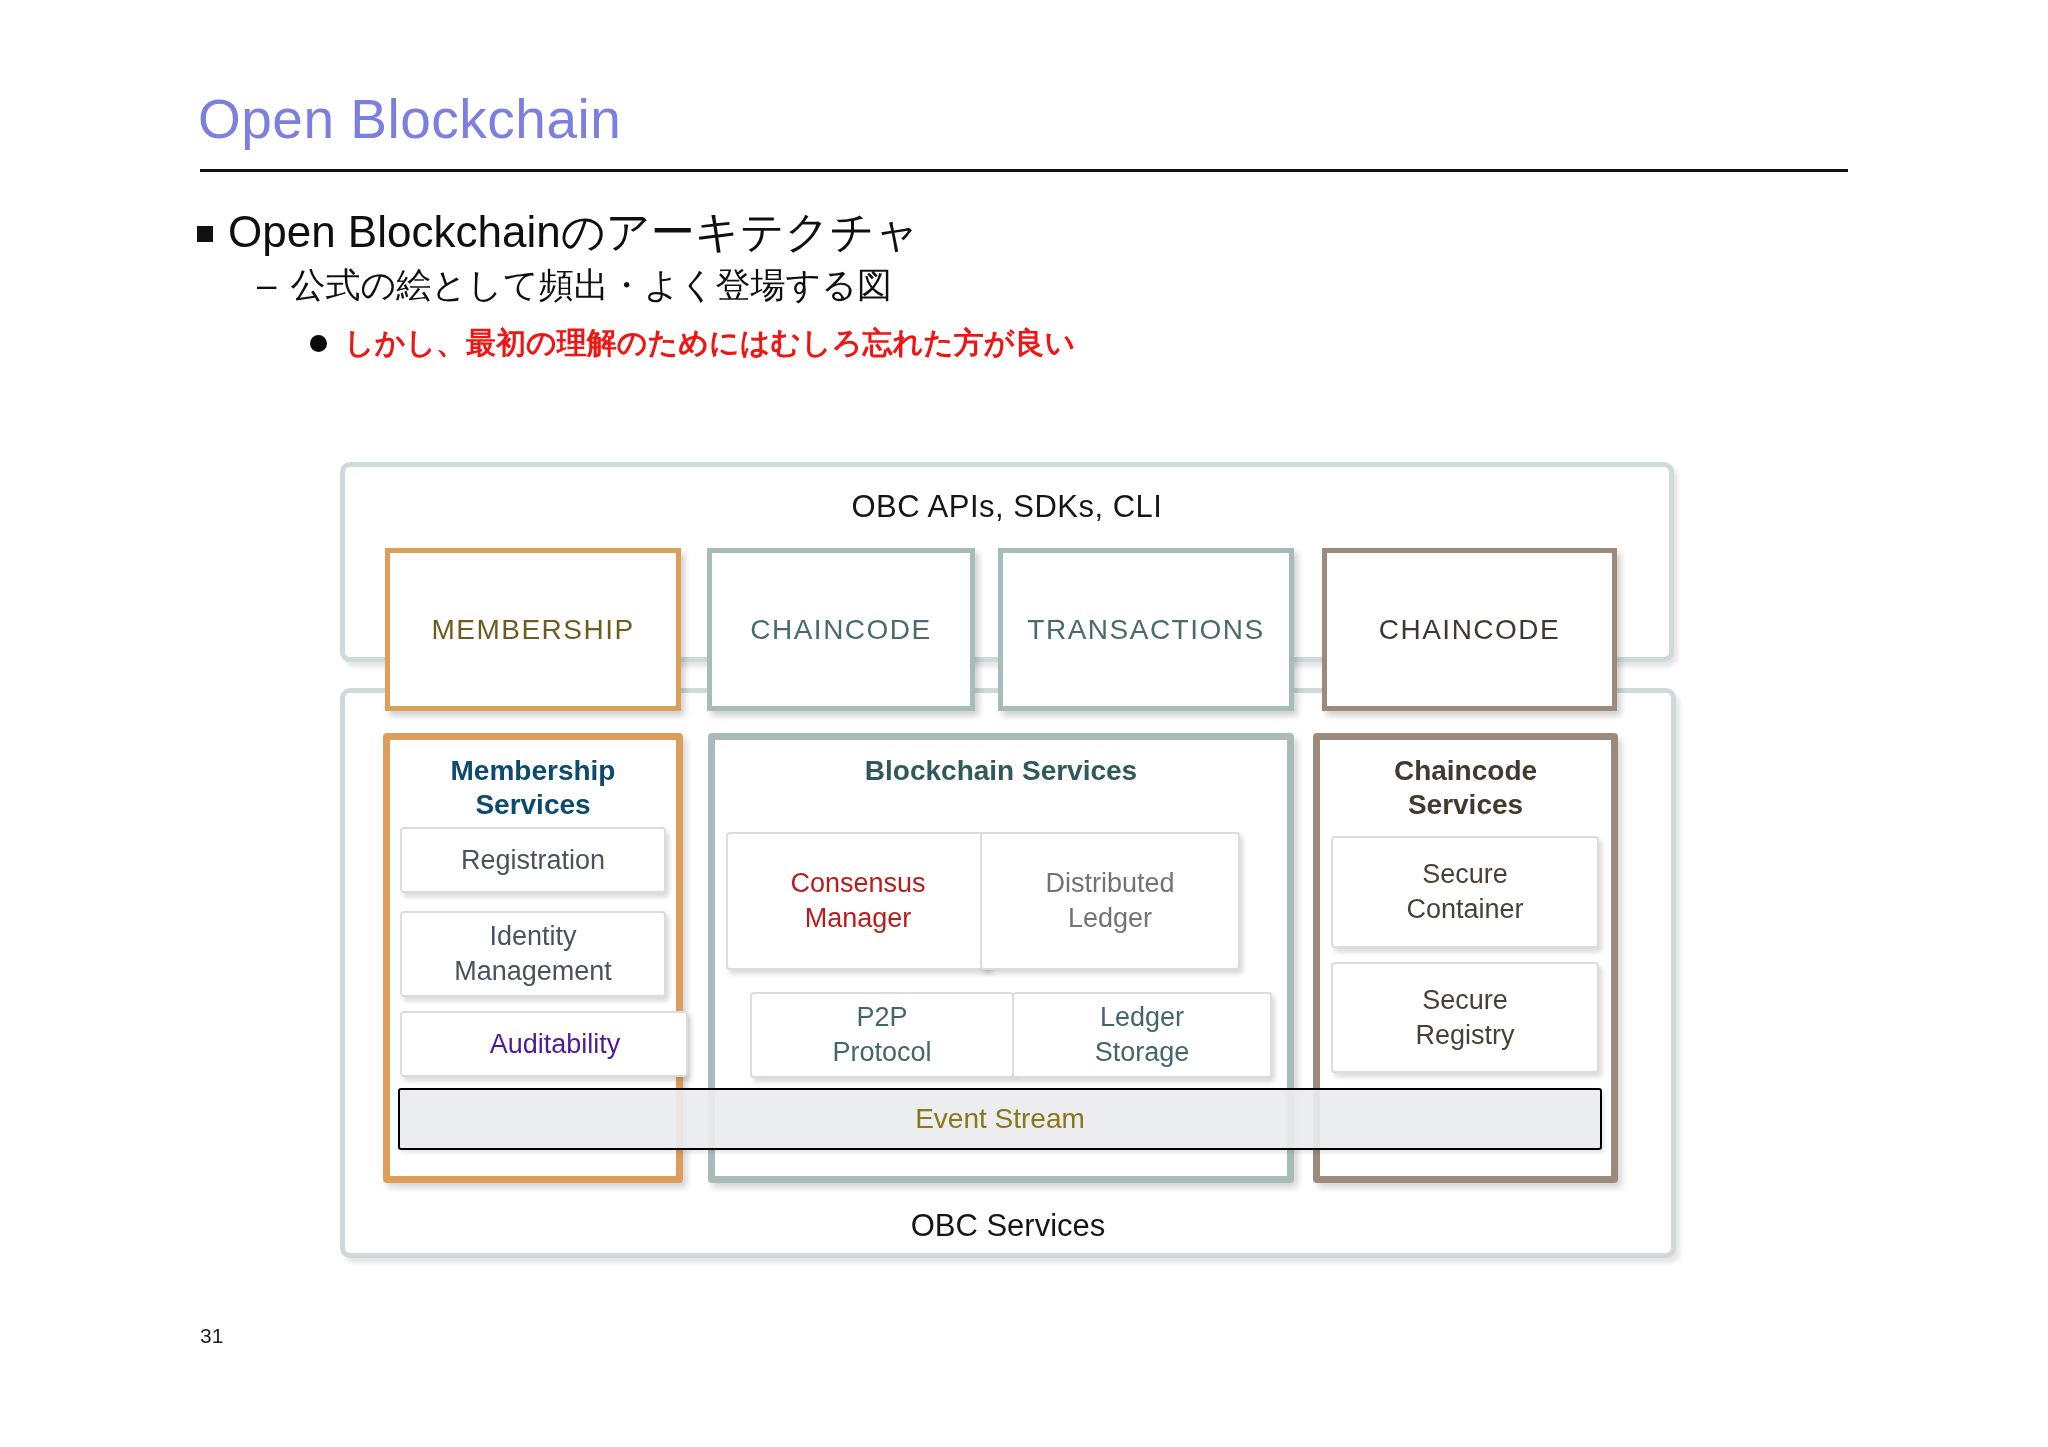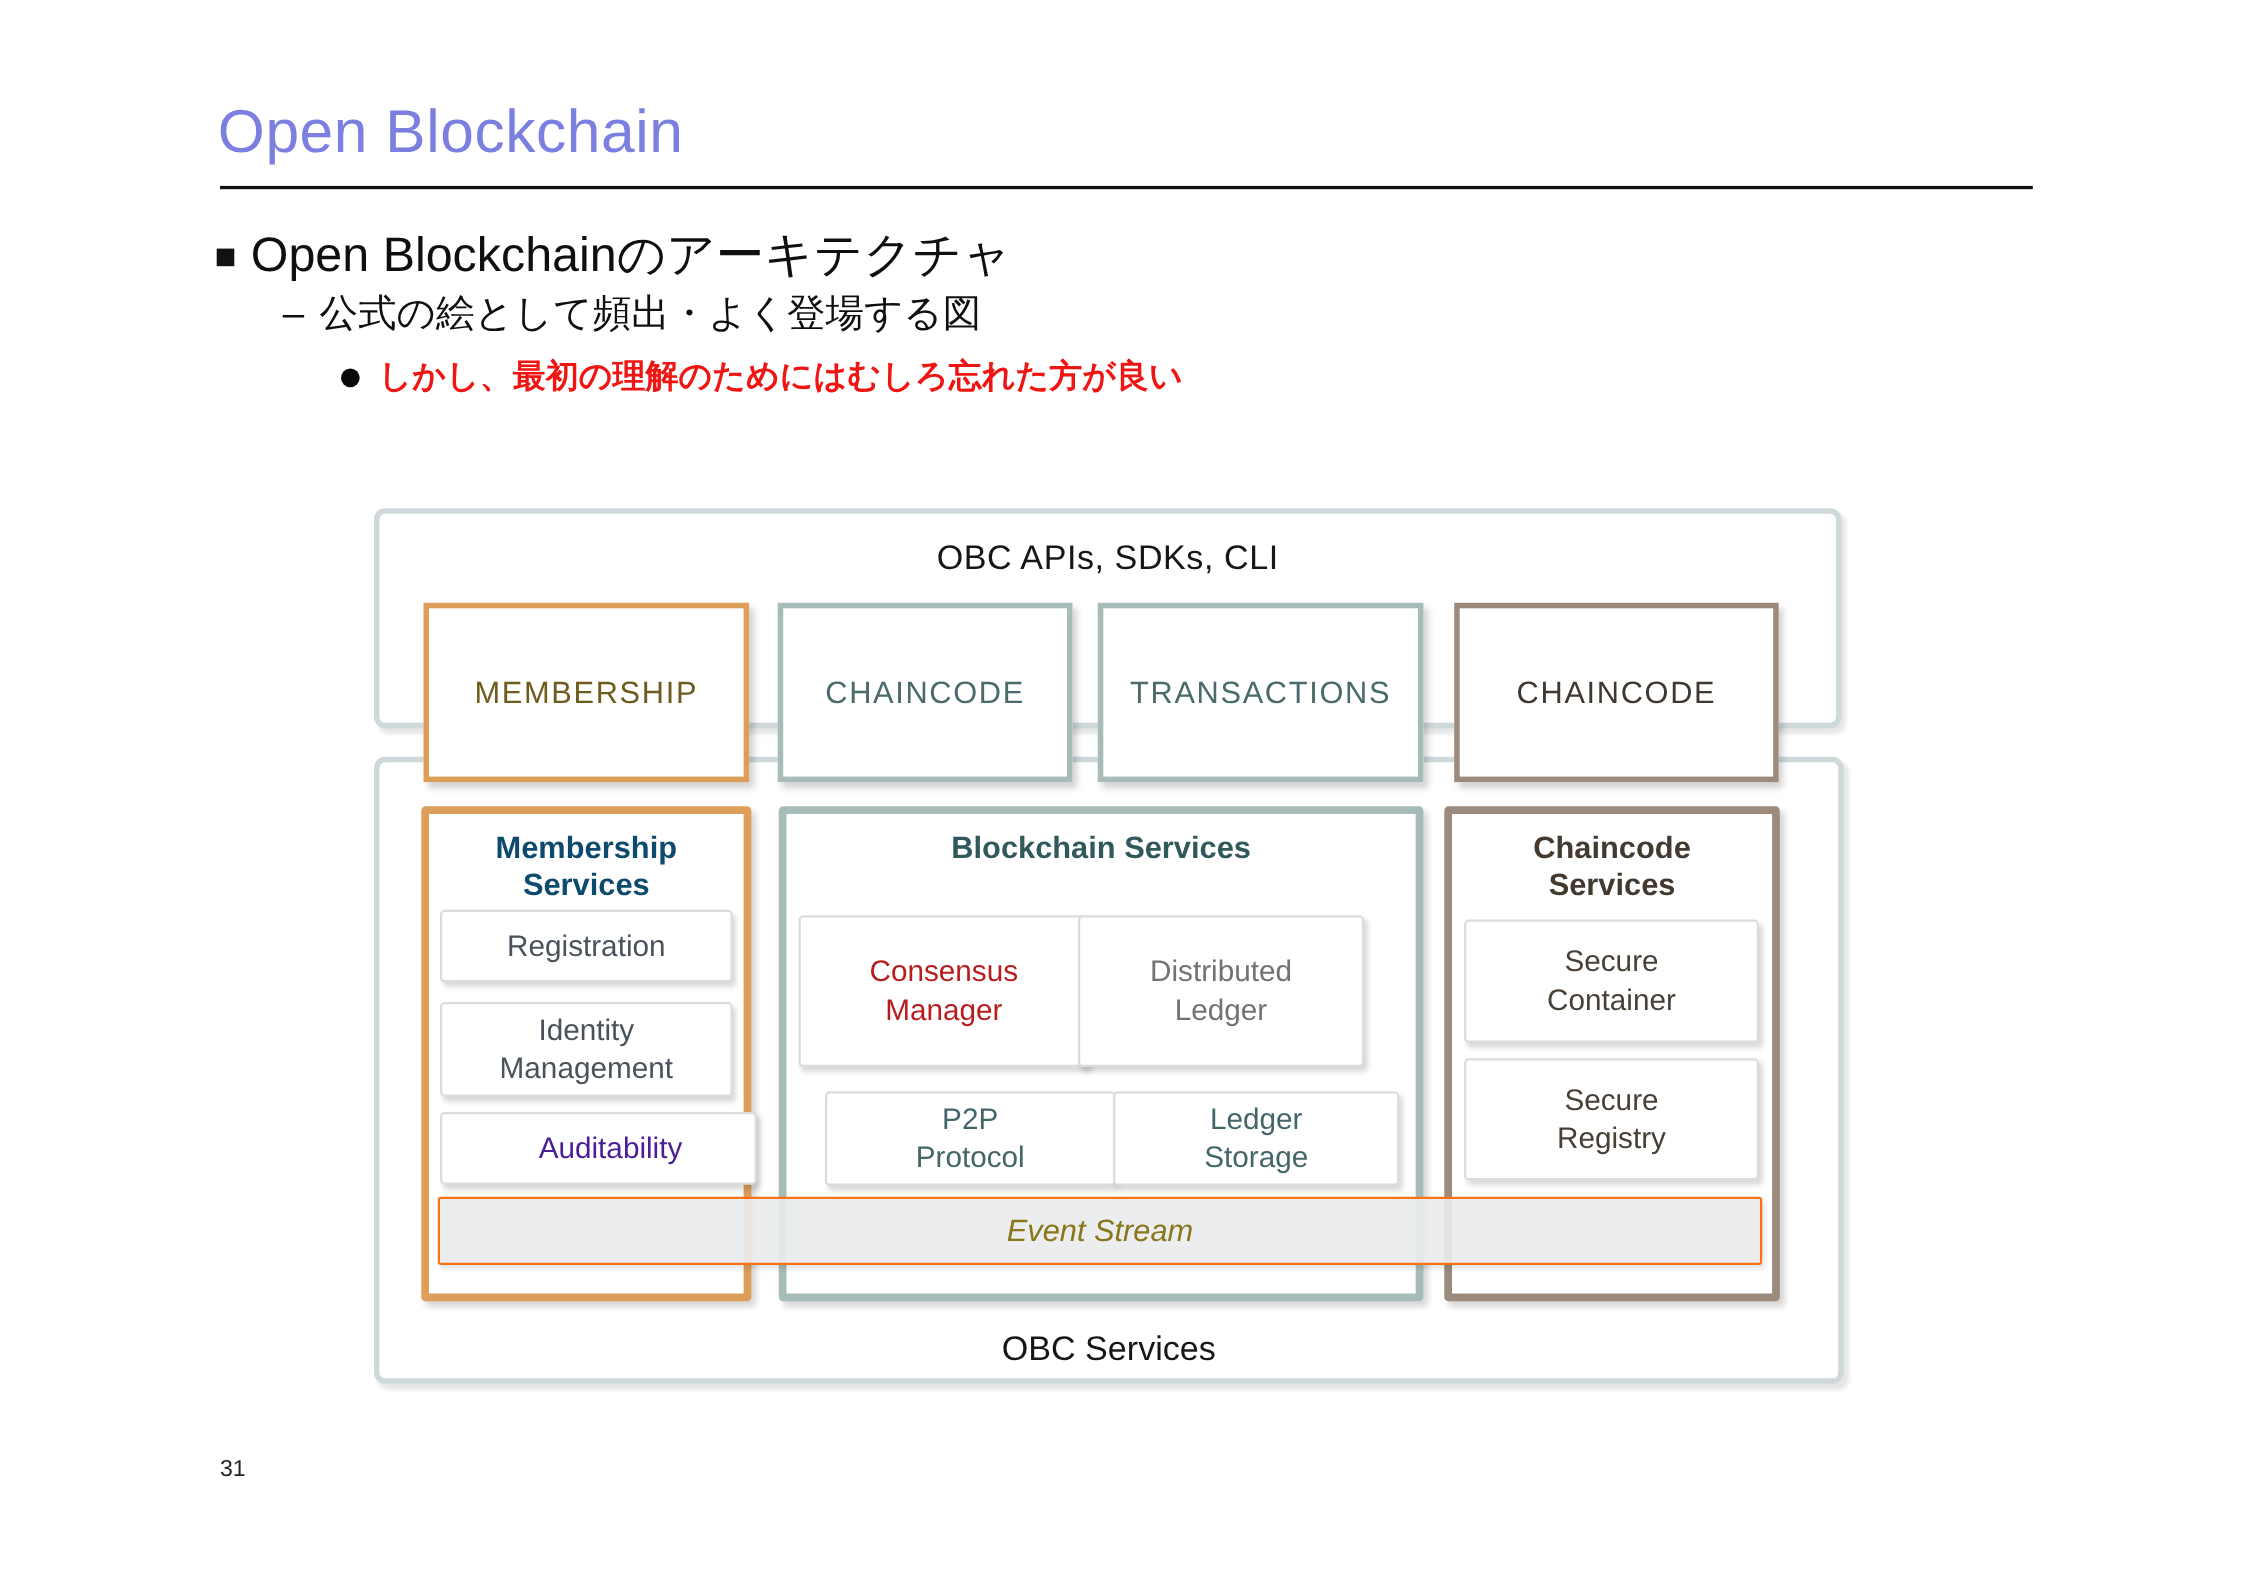--- a/index.html
+++ b/index.html
@@ -62,21 +62,21 @@
   .cell-p2p{left:726px;top:992px;width:260px;height:82px;color:#44666a;margin-left:24px;}
   .cell-p2p span{max-width:130px;}
   .cell-ledgerstorage{left:1012px;top:992px;width:256px;height:82px;color:#44666a;}
   .cell-ledgerstorage span{max-width:120px;}
   .cell-securecontainer{left:1331px;top:836px;width:264px;height:108px;color:#483f36;}
   .cell-securecontainer span{max-width:150px;}
   .cell-secureregistry{left:1331px;top:962px;width:264px;height:107px;color:#483f36;}
   .cell-secureregistry span{max-width:130px;}
 
   
-  .event-bar{left:398px;top:1088px;width:1200px;height:58px;background:rgba(234,236,237,0.92);border:2px solid #f97316;border-radius:3px;box-shadow:2px 3px 4px rgba(0,0,0,0.10);display:flex;align-items:center;justify-content:center;z-index:4;font-style:italic;}
+  .event-bar{left:398px;top:1088px;width:1200px;height:58px;background:rgba(234,236,237,0.92);border:2px solid #000000;border-radius:3px;box-shadow:2px 3px 4px rgba(0,0,0,0.10);display:flex;align-items:center;justify-content:center;z-index:4;}
   .event-bar span{font-size:28px;color:#8a761b;}
 
   .page-num{left:200px;top:1324px;font-size:21px;color:#222;}
 </style>
 </head>
 <body>
 
 <div class="abs slide-title">Open Blockchain</div>
 <div class="abs title-rule"></div>
 

